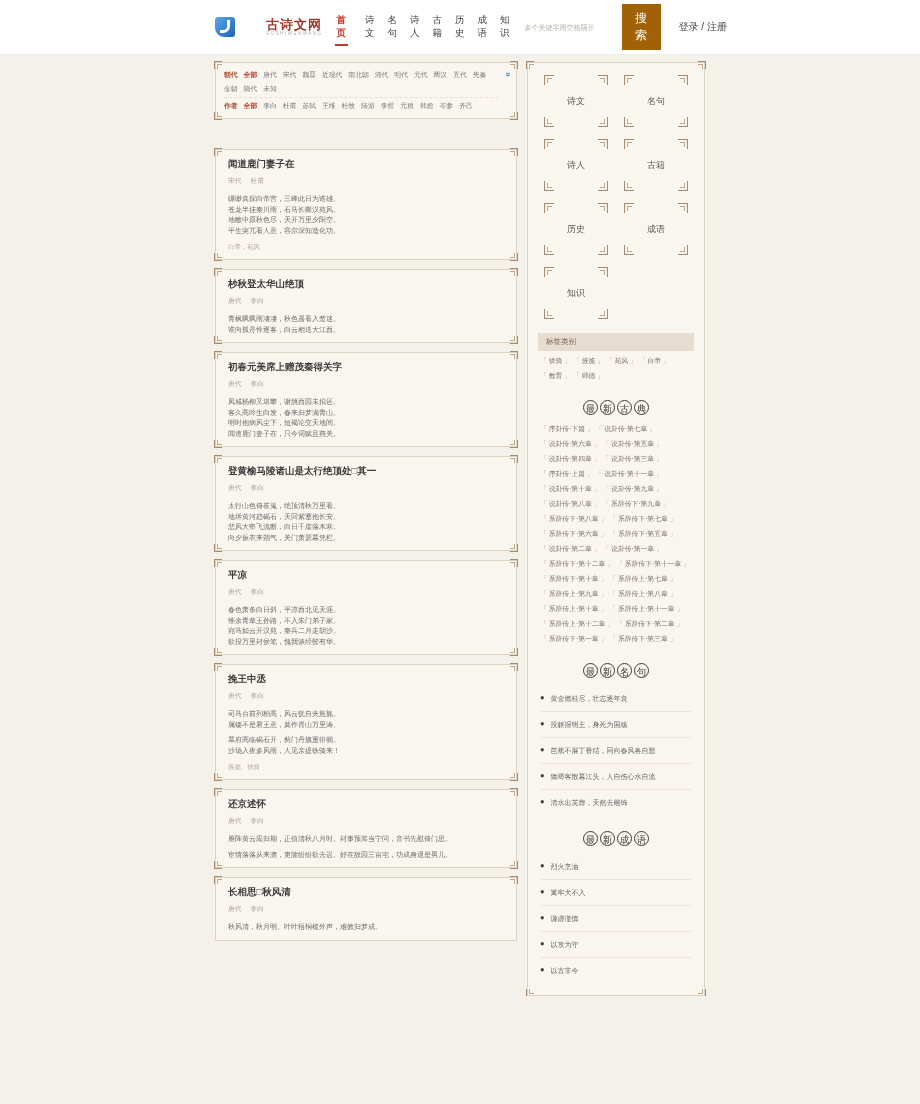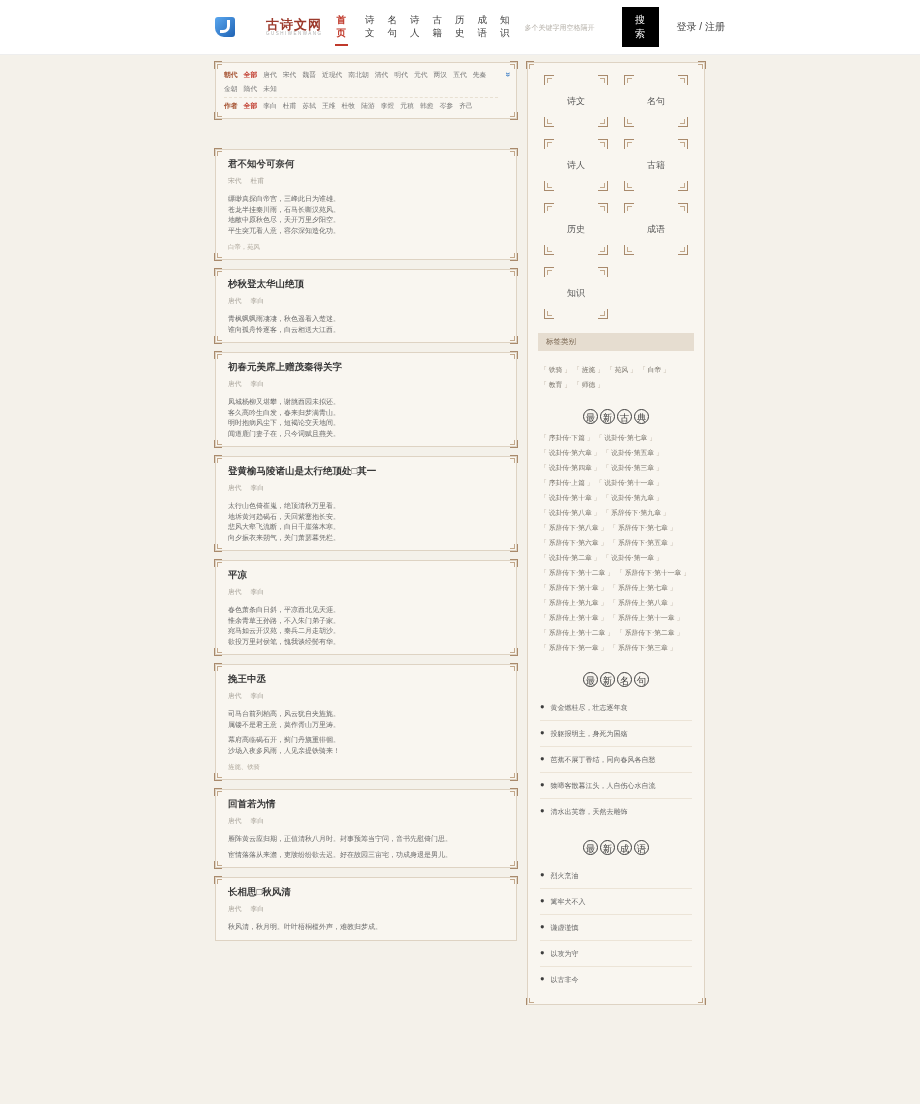--- a/index.html
+++ b/index.html
@@ -17,21 +17,21 @@
     border-right:3px solid #fff; border-bottom:3px solid #fff; border-radius:0 0 7px 0; }
   .logo-txt .t1 { font-size:13px; font-weight:bold; color:#9c3a2c; letter-spacing:1px; line-height:13px;}
   .logo-txt .t2 { font-size:4.5px; color:#b0b0b0; letter-spacing:1.5px; line-height:6px; }
   .nav { display:flex; align-items:center; gap:19px; font-size:9.5px; color:#3c3c3c; }
   .nav a { padding:6px 0; position:relative; }
   .nav a.active { color:#c0392b; font-weight:bold; }
   .nav a.active::after { content:""; position:absolute; left:-2px; right:-2px; bottom:0; height:2px; background:#c0392b; }
   .search-area { display:flex; align-items:center; margin-left:15px; }
   .search-input { width:92px; border:none; background:transparent; font-size:7px; color:#555; outline:none; }
   .search-input::placeholder { color:#b5b0a8; }
-  .search-btn { margin-left:6px; background:#000000; color:#fff; font-size:10px; border:none;
+  .search-btn { margin-left:6px; background:#a16207; color:#fff; font-size:12px; border:none;
     padding:6px 13px; cursor:pointer; }
   .auth { margin-left:18px; font-size:10px; color:#444; white-space:nowrap; }
 
   
   .content { width:490px; margin:7px auto 0; display:flex; gap:10px; align-items:flex-start; }
   .main-col { flex:0 0 302px; }
   .side-col { flex:1; }
 
   
   .fr { position:relative; border:1px solid #ded3c3; background:#f9f6f0; }
@@ -75,21 +75,21 @@
   .cat-tile .ctl { top:0; left:0; border-top:1px solid #a98a6c; border-left:1px solid #a98a6c; }
   .cat-tile .ctl::after { left:2px; top:2px; border-top:1px solid #c3a98c; border-left:1px solid #c3a98c; }
   .cat-tile .ctr { top:0; right:0; border-top:1px solid #a98a6c; border-right:1px solid #a98a6c; }
   .cat-tile .ctr::after { right:2px; top:2px; border-top:1px solid #c3a98c; border-right:1px solid #c3a98c; }
   .cat-tile .cbl { bottom:0; left:0; border-bottom:1px solid #a98a6c; border-left:1px solid #a98a6c; }
   .cat-tile .cbl::after { left:2px; bottom:2px; border-bottom:1px solid #c3a98c; border-left:1px solid #c3a98c; }
   .cat-tile .cbr { bottom:0; right:0; border-bottom:1px solid #a98a6c; border-right:1px solid #a98a6c; }
   .cat-tile .cbr::after { right:2px; bottom:2px; border-bottom:1px solid #c3a98c; border-right:1px solid #c3a98c; }
   .cat-label { font-size:9px; color:#555; }
 
-  .tag-head { background:#e6ddd0; color:#7d6a55; font-size:7.5px; padding:4px 8px; margin:4px -2px 13px; }
+  .tag-head { background:#e6ddd0; color:#7d6a55; font-size:7.5px; padding:4px 8px; margin:4px -2px 4px; }
   .bracket-list { display:flex; flex-wrap:wrap; gap:3px 2px; padding-bottom:6px; }
   .bracket-list li { font-size:6.8px; color:#7a756c; cursor:pointer; line-height:12px; }
   .bracket-list li::before { content:"「 "; color:#a99a87; }
   .bracket-list li::after  { content:" 」"; color:#a99a87; }
 
   .sec-title { display:flex; justify-content:center; gap:2px; margin:12px 0 8px; }
   .cc { display:inline-block; width:15px; height:15px; line-height:15px; text-align:center;
     border:1px solid #3d3d3d; border-radius:50%; font-size:9.5px; color:#3a3a3a; }
 
   .dot-list { padding-bottom:4px; }
@@ -154,21 +154,21 @@
           
         <a class="filter-item">李白</a><a class="filter-item">杜甫</a><a class="filter-item">苏轼</a><a class="filter-item">王维</a><a class="filter-item">杜牧</a><a class="filter-item">陆游</a><a class="filter-item">李煜</a><a class="filter-item">元稹</a><a class="filter-item">韩愈</a><a class="filter-item">岑参</a><a class="filter-item">齐己</a></span>
       </div>
     </div>
 
     <article class="card fr">
       <i class="tl"></i>
         <i class="tr"></i>
         <i class="bl"></i>
         <i class="br"></i>
-      <h3>君不知兮可奈何</h3>
+      <h3>闻道鹿门妻子在</h3>
       <div class="meta">
         <span>宋代</span>
         <span>杜甫</span>
       </div>
       <div>
           <p class="line">缥缈真探白帝宫，三峰此日为谁雄。</p>
           <p class="line">苍龙半挂秦川雨，石马长嘶汉苑风。</p>
           <p class="line">地敝中原秋色尽，天开万里夕阳空。</p>
           <p class="line">平生突兀看人意，容尔深知造化功。</p>
         </div>
@@ -268,21 +268,21 @@
           <p class="line">沙场入夜多风雨，人见亲提铁骑来！</p>
         </div>
       <div class="tags">旌旄、铁骑</div>
     </article>
 
     <article class="card fr">
       <i class="tl"></i>
         <i class="tr"></i>
         <i class="bl"></i>
         <i class="br"></i>
-      <h3>回首若为情</h3>
+      <h3>还京述怀</h3>
       <div class="meta">
         <span>唐代</span>
         <span>李白</span>
       </div>
       <div>
           <p class="line">雁阵黄云应归期，正值清秋八月时。封事预筹当宁问，音书先慰倚门思。</p>
           <p class="line"></p>
           <p class="line">宦情落落从来澹，吏牍纷纷欲去迟。好在故园三亩宅，功成身退是男儿。</p>
         </div>
 

